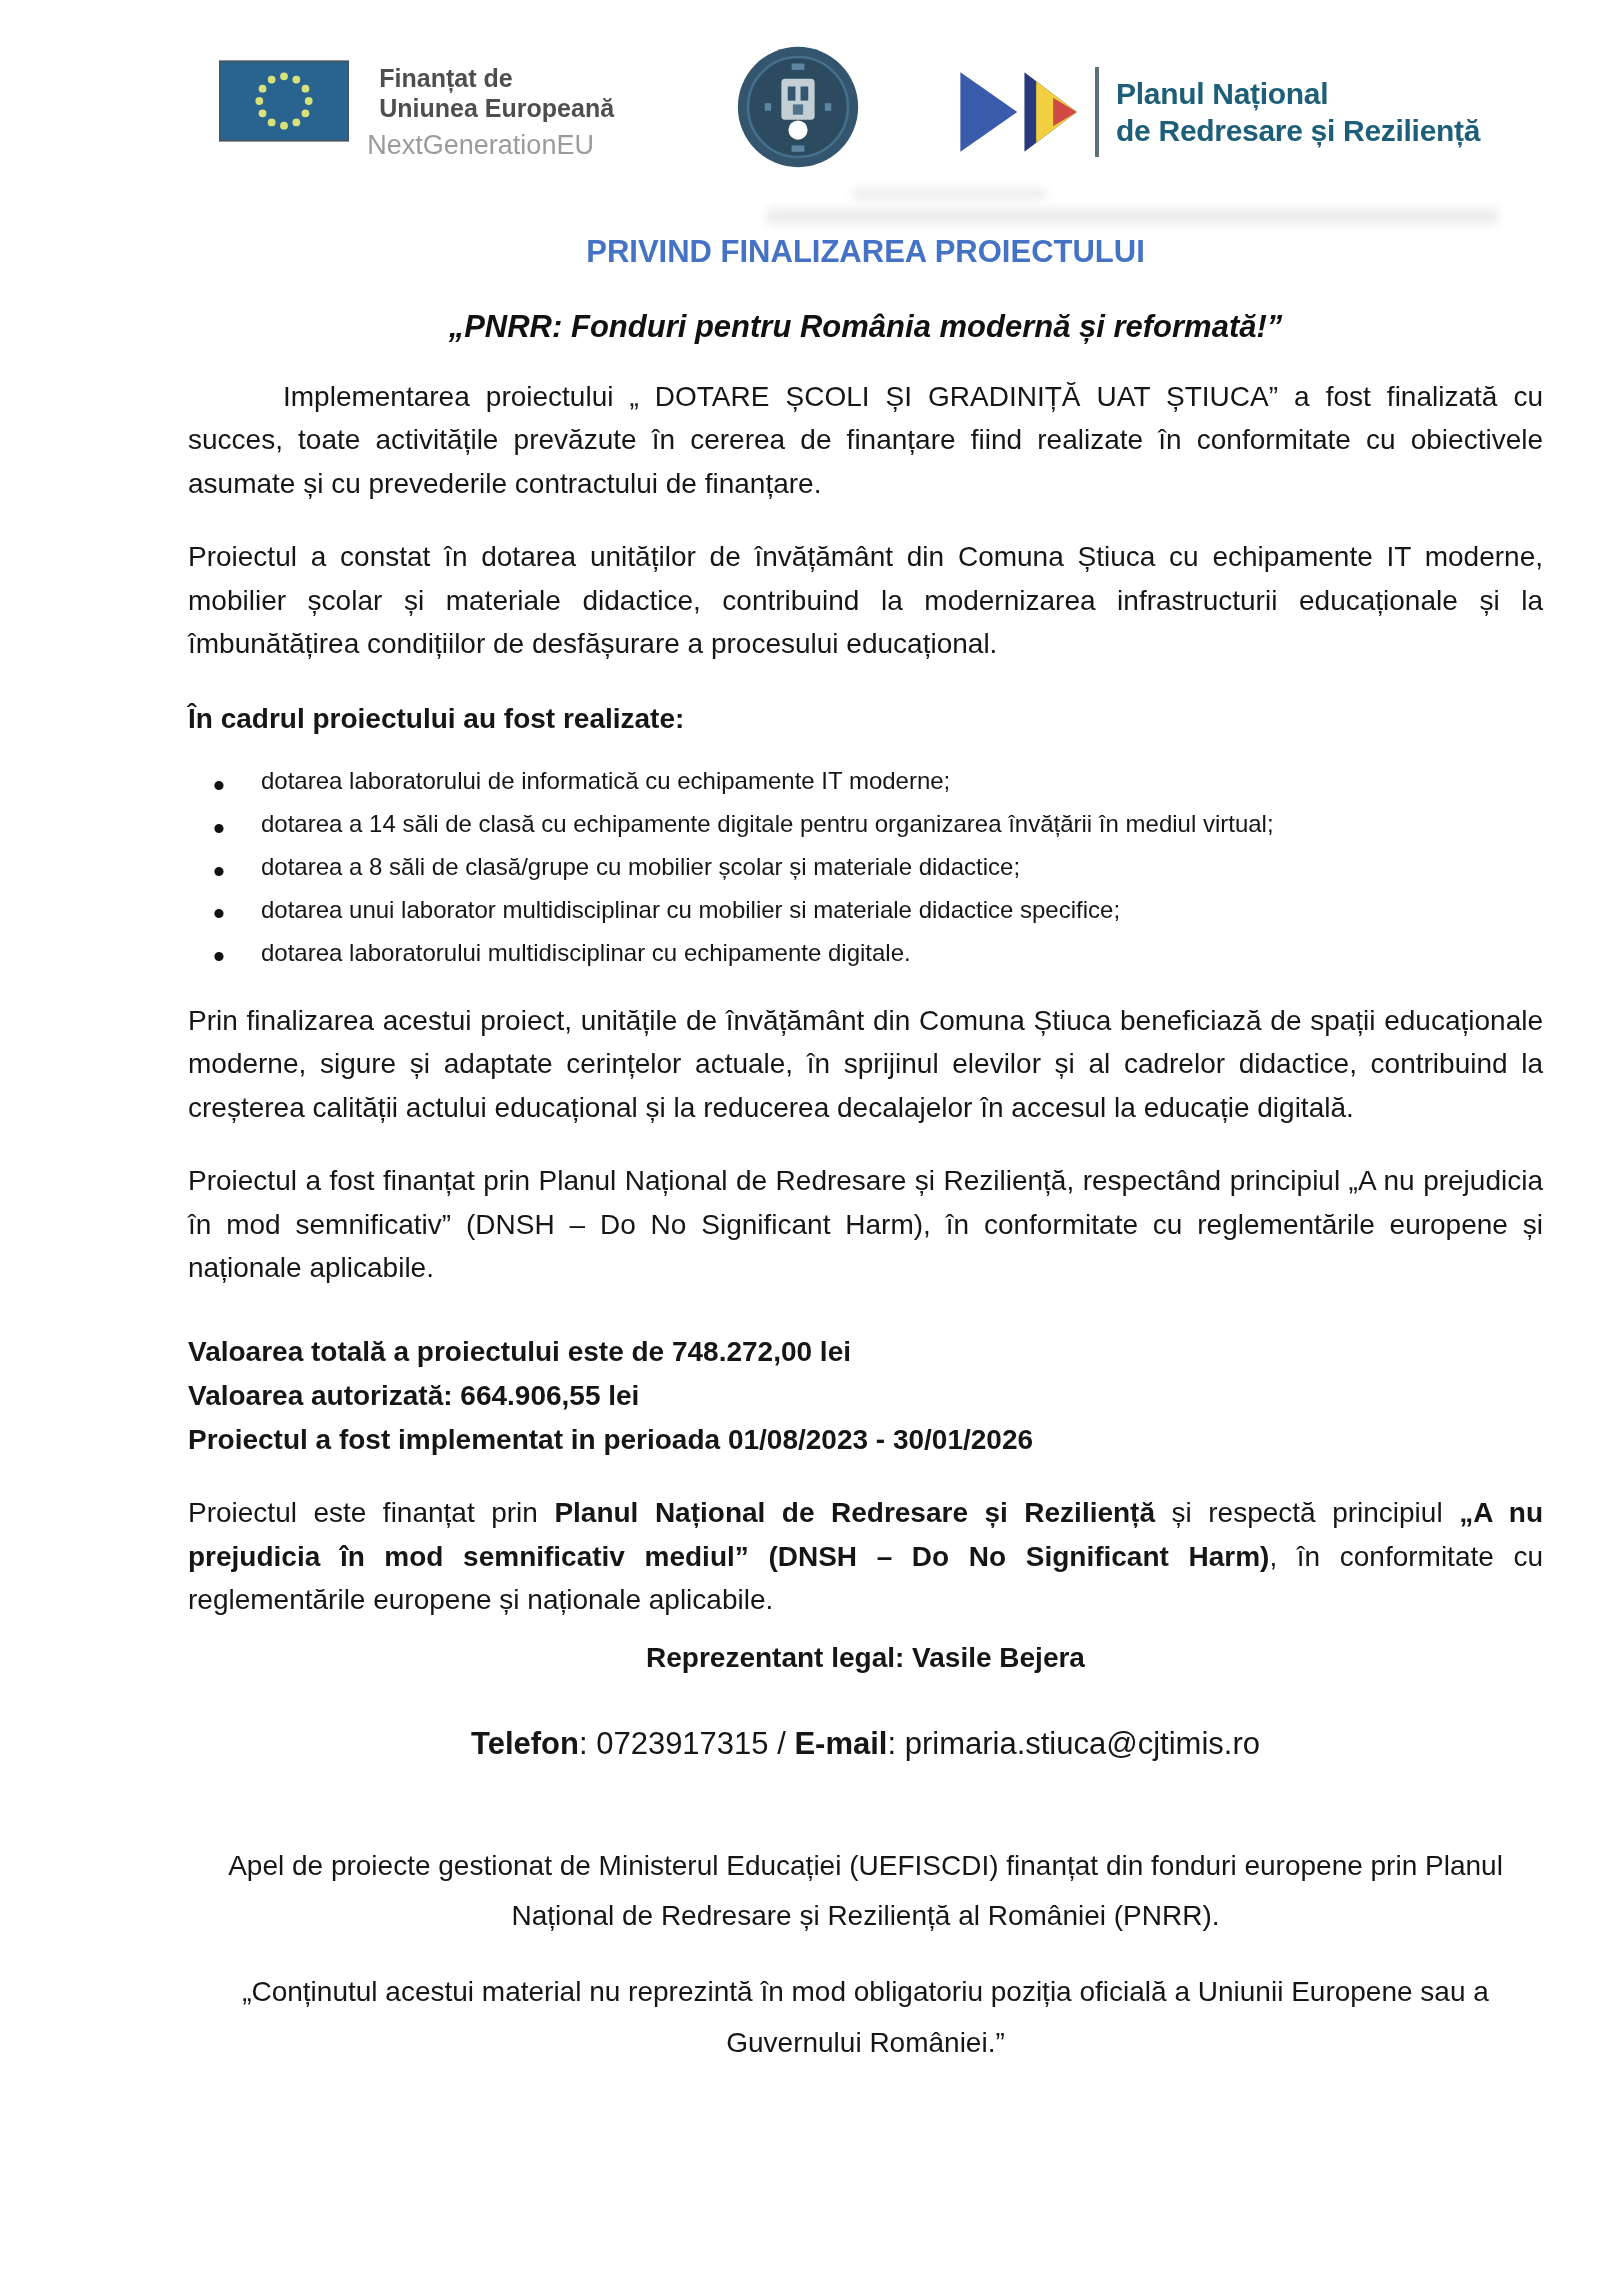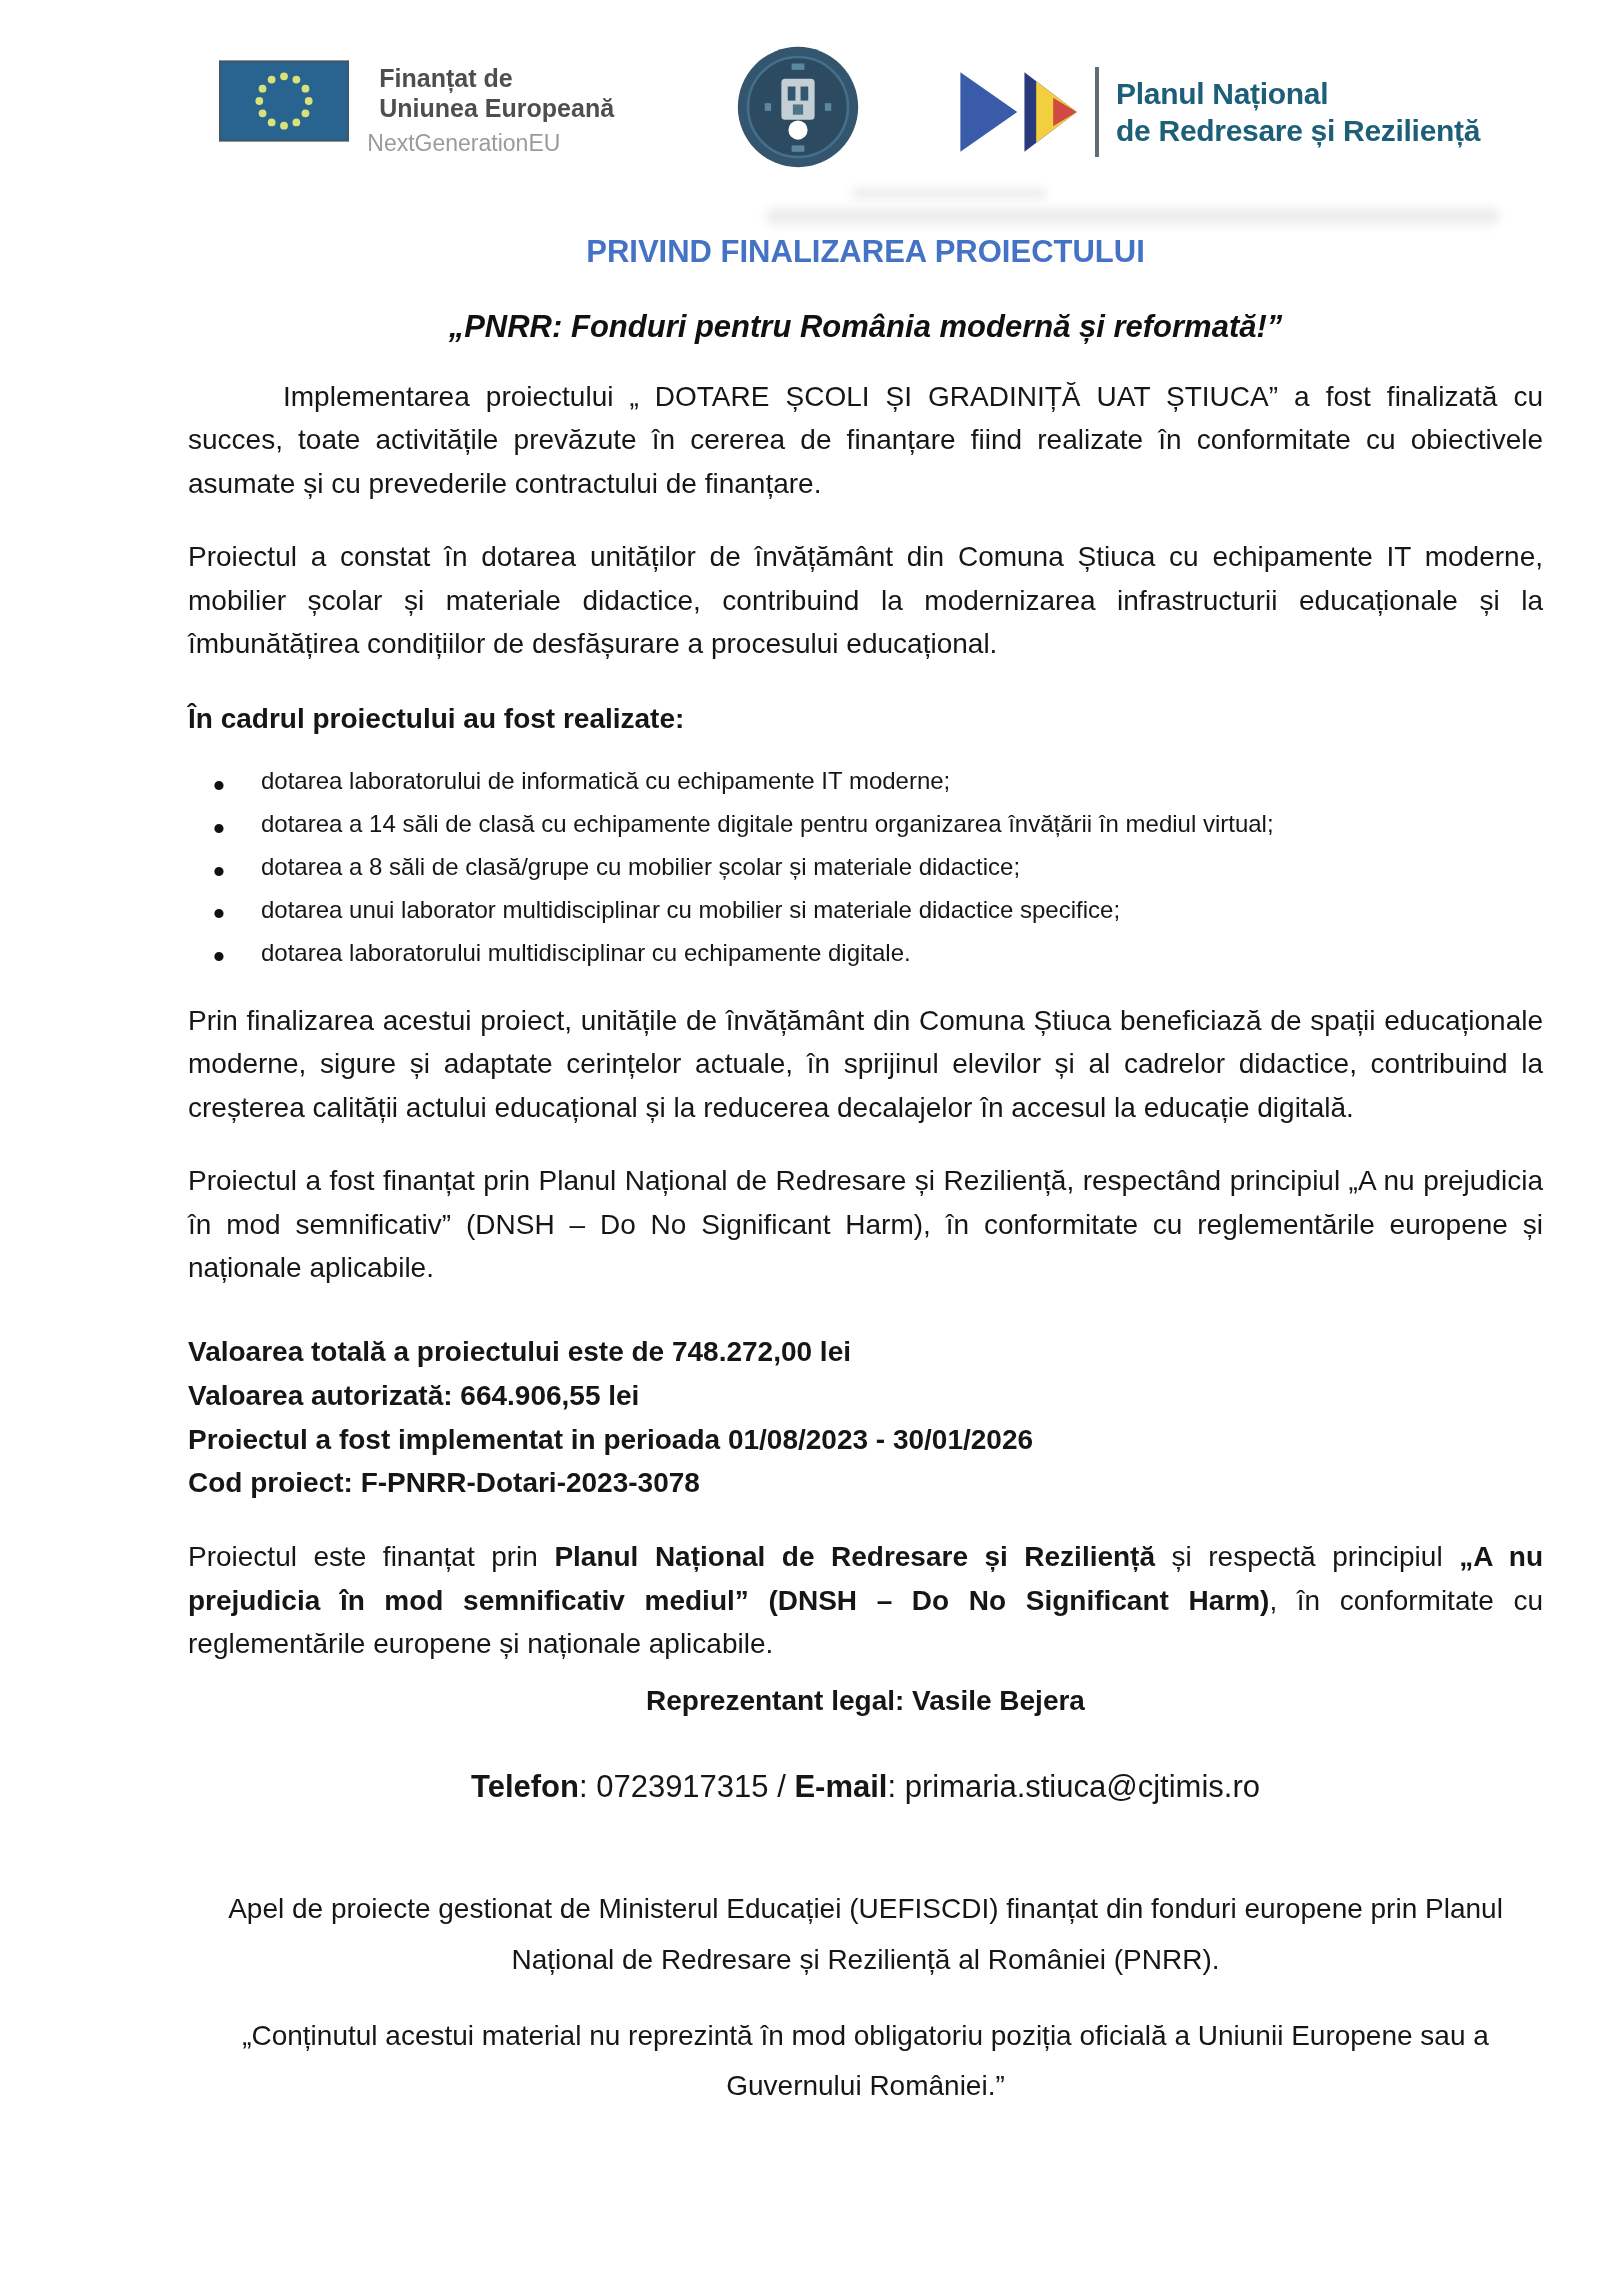--- a/index.html
+++ b/index.html
@@ -11,21 +11,21 @@
     font-family:"Liberation Sans", sans-serif;
     color:#161616;
     overflow:hidden;
   }
   
   .header{position:relative;height:196px;}
   .eu-logo{position:absolute;left:219px;top:60px;display:flex;align-items:flex-start;}
   .eu-flag{width:130px;height:82px;display:block;}
   .eu-text{margin-left:18.3px;padding-top:2.6px;line-height:1.22;}
   .eu-text .l1,.eu-text .l2{font-weight:bold;font-size:25px;color:#4e4e4e;margin-left:12px;}
-  .eu-text .l3{font-size:23px;color:#9b9b9b;margin-top:5.2px;}
+  .eu-text .l3{font-size:27px;color:#9b9b9b;margin-top:5.2px;}
   .seal{position:absolute;left:734px;top:43px;}
   .seal svg{width:128px;height:128px;display:block;}
   .pnrr-logo{position:absolute;left:955px;top:63px;display:flex;align-items:center;}
   .pnrr-arrows{width:131px;height:98px;display:block;}
   .pnrr-divider{width:3.9px;height:90px;background:#5d6e78;margin:0 17px 0 9.2px;}
   .pnrr-text{font-weight:bold;font-size:30px;color:#1d5f78;line-height:1.24;letter-spacing:-0.3px;}
   .artifact{position:absolute;background:#ededed;filter:blur(4.6px);border-radius:6.5px;}
   .a1{left:766px;top:208px;width:733px;height:17px;}
   .a2{left:851px;top:188px;width:196px;height:10.5px;}
   
@@ -142,21 +142,20 @@
     </ul>
 
     <p class="body-par">Prin finalizarea acestui proiect, unitățile de învățământ din Comuna Știuca beneficiază de spații educaționale moderne, sigure și adaptate cerințelor actuale, în sprijinul elevilor și al cadrelor didactice, contribuind la creșterea calității actului educațional și la reducerea decalajelor în accesul la educație digitală.</p>
 
     <p class="body-par">Proiectul a fost finanțat prin Planul Național de Redresare și Reziliență, respectând principiul „A nu prejudicia în mod semnificativ” (DNSH – Do No Significant Harm), în conformitate cu reglementările europene și naționale aplicabile.</p>
 
     <div class="facts">
       <div>Valoarea totală a proiectului este de  748.272,00 lei</div>
       <div>Valoarea autorizată: 664.906,55 lei</div>
       <div>Proiectul a fost implementat in perioada  01/08/2023 - 30/01/2026</div>
-      <div>Cod proiect: F-PNRR-Dotari-2023-3078</div>
     </div>
 
     <p class="body-par"><span>Proiectul este finanțat prin </span><b>Planul Național de Redresare și Reziliență</b><span> și respectă principiul </span><b>„A nu prejudicia în mod semnificativ mediul” (DNSH – Do No Significant Harm)</b><span>, în conformitate cu reglementările europene și naționale aplicabile.</span></p>
 
     <div class="legal-rep center">Reprezentant legal: Vasile Bejera</div>
 
     <div class="contact center"><b>Telefon</b><span>: 0723917315 / </span><b>E-mail</b><span>: primaria.stiuca@cjtimis.ro</span></div>
 
     <div class="footer-note center">Apel de proiecte gestionat de Ministerul Educației (UEFISCDI) finanțat din fonduri europene prin Planul Național de Redresare și Reziliență al României (PNRR).</div>
 

